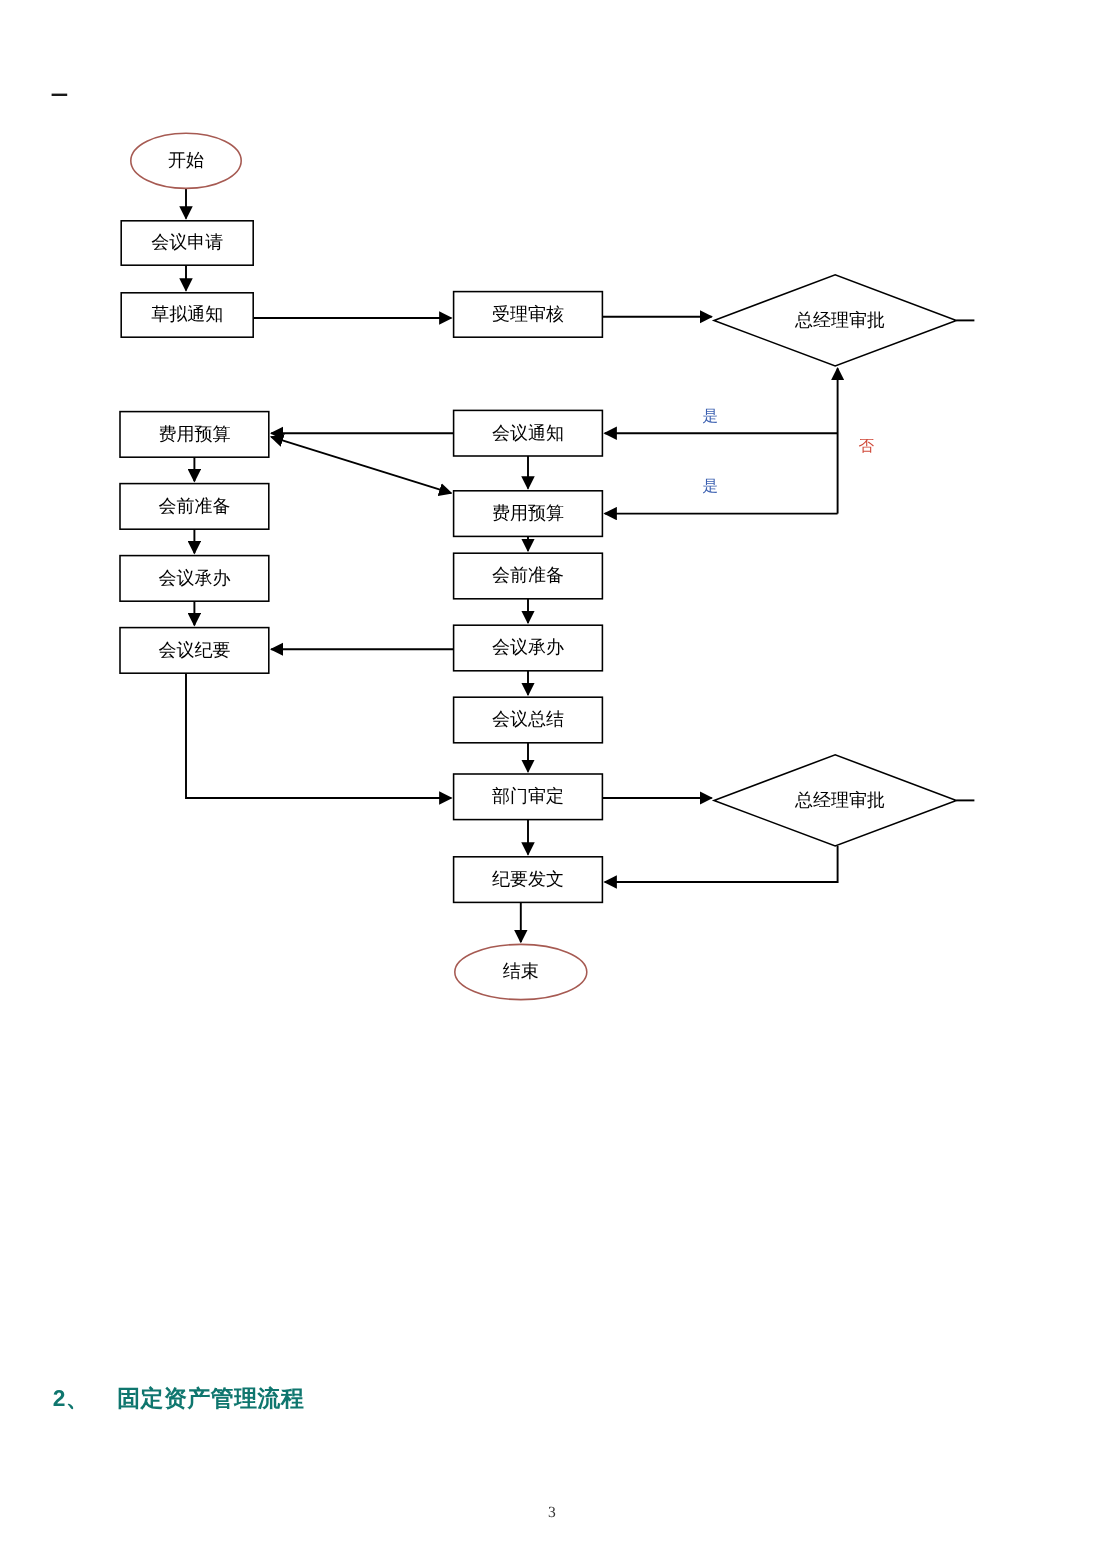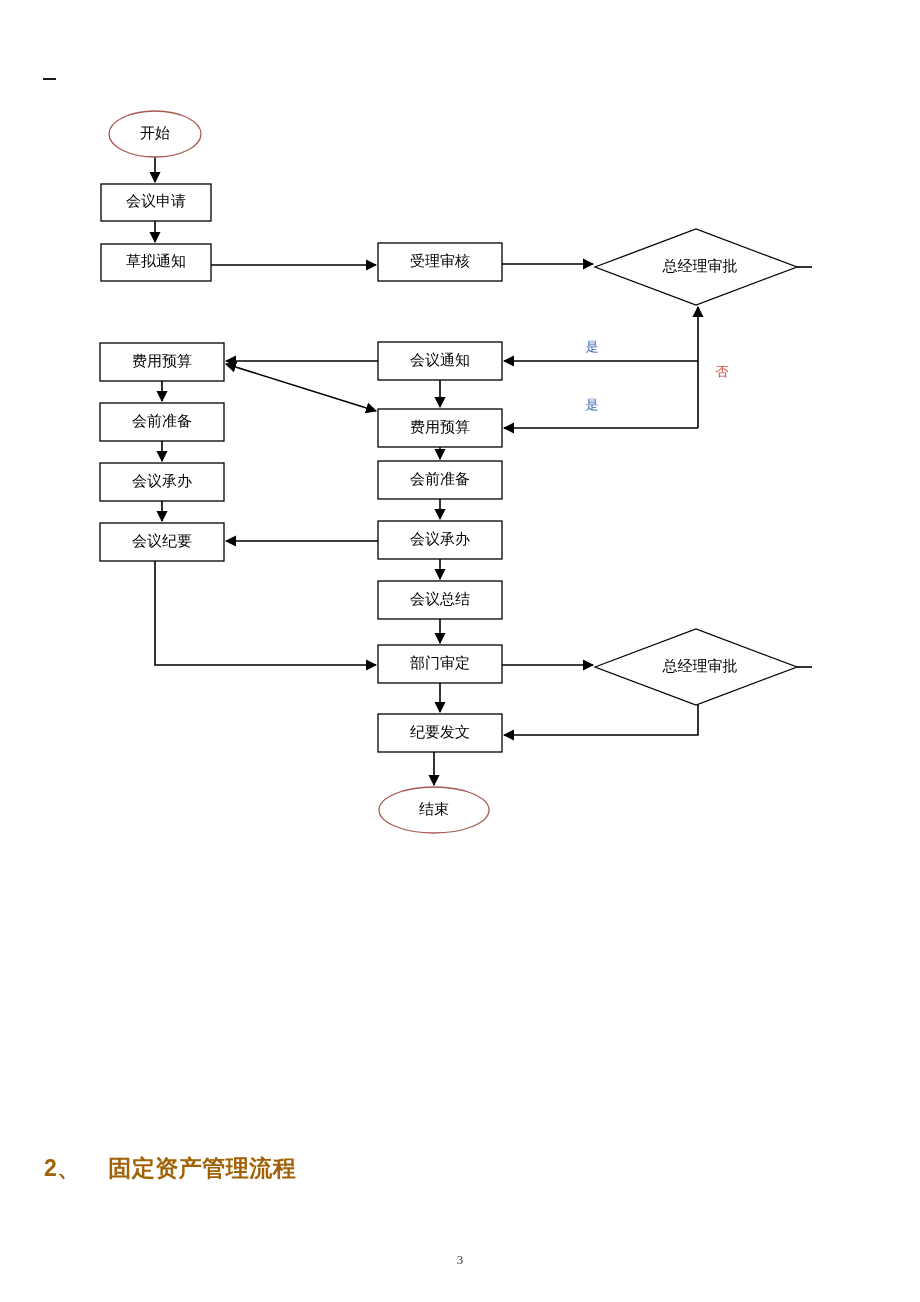--- a/index.html
+++ b/index.html
@@ -69,23 +69,23 @@
     top: 78px;
     width: 13px;
     height: 2px;
     background: #1a1a1a;
   }
   .section-heading {
     position: absolute;
     left: 44px;
     top: 1153px;
     font-family: "Liberation Sans", "DejaVu Sans", sans-serif;
-    font-size: 23px;
+    font-size: 19px;
     font-weight: bold;
-    color: #a16207;
+    color: #0f766e;
     letter-spacing: 0.5px;
     white-space: pre;
   }
   .page-number {
     position: absolute;
     left: 0;
     top: 1252px;
     width: 920px;
     text-align: center;
     font-family: "Liberation Serif", "DejaVu Serif", serif;

